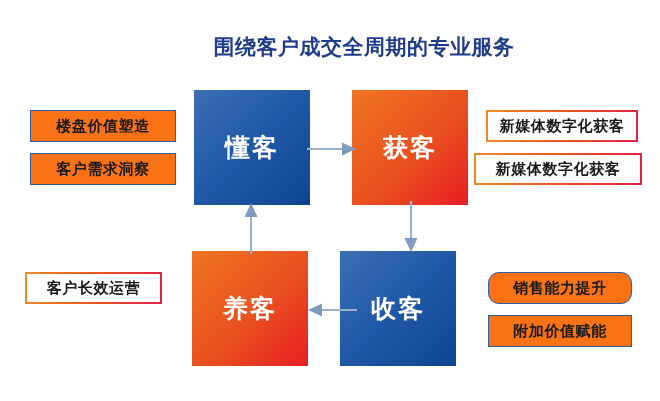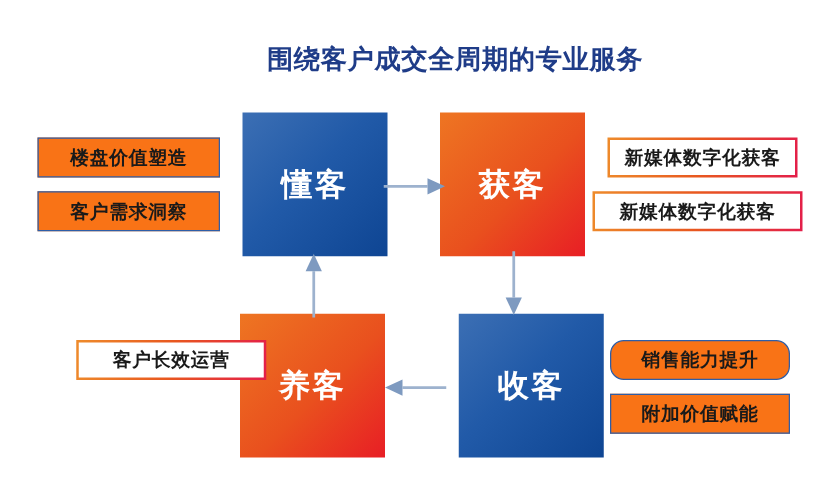--- a/index.html
+++ b/index.html
@@ -50,21 +50,21 @@
   }
   .core-blue {
     background: linear-gradient(135deg, #3C6FB4 0%, #215AA8 45%, #0E4593 100%);
   }
   .core-warm {
     background: linear-gradient(135deg, #EE7522 0%, #E9501E 55%, #E81E25 100%);
   }
   #box-dongke  { left: 194px; top: 90px; }
   #box-huoke   { left: 352px; top: 90px; }
   #box-yangke  { left: 192px; top: 251px; }
-  #box-shouke  { left: 367px; top: 251px; }
+  #box-shouke  { left: 340px; top: 251px; }
 
   
   .arrow {
     position: absolute;
   }
 
   
   .chip {
     position: absolute;
     box-sizing: border-box;
@@ -90,21 +90,21 @@
     align-items: center;
     justify-content: center;
     width: 100%;
     height: 100%;
     background: #ffffff;
   }
 
   
   #chip-l1 { left: 30px;  top: 110px; width: 146px; }
   #chip-l2 { left: 30px;  top: 153px; width: 146px; }
-  #chip-l3 { left: 25px;  top: 272px; width: 152px; margin-left: 36px; }
+  #chip-l3 { left: 25px;  top: 272px; width: 137px; }
   #chip-l4 { left: 25px;  top: 315px; width: 152px; }
 
   
   #chip-r1 { left: 486px; top: 110px; width: 152px; }
   #chip-r2 { left: 474px; top: 153px; width: 168px; }
   #chip-r3 { left: 488px; top: 272px; width: 144px; border-radius: 11px; }
   #chip-r4 { left: 488px; top: 315px; width: 144px; }
 </style>
 </head>
 <body>

